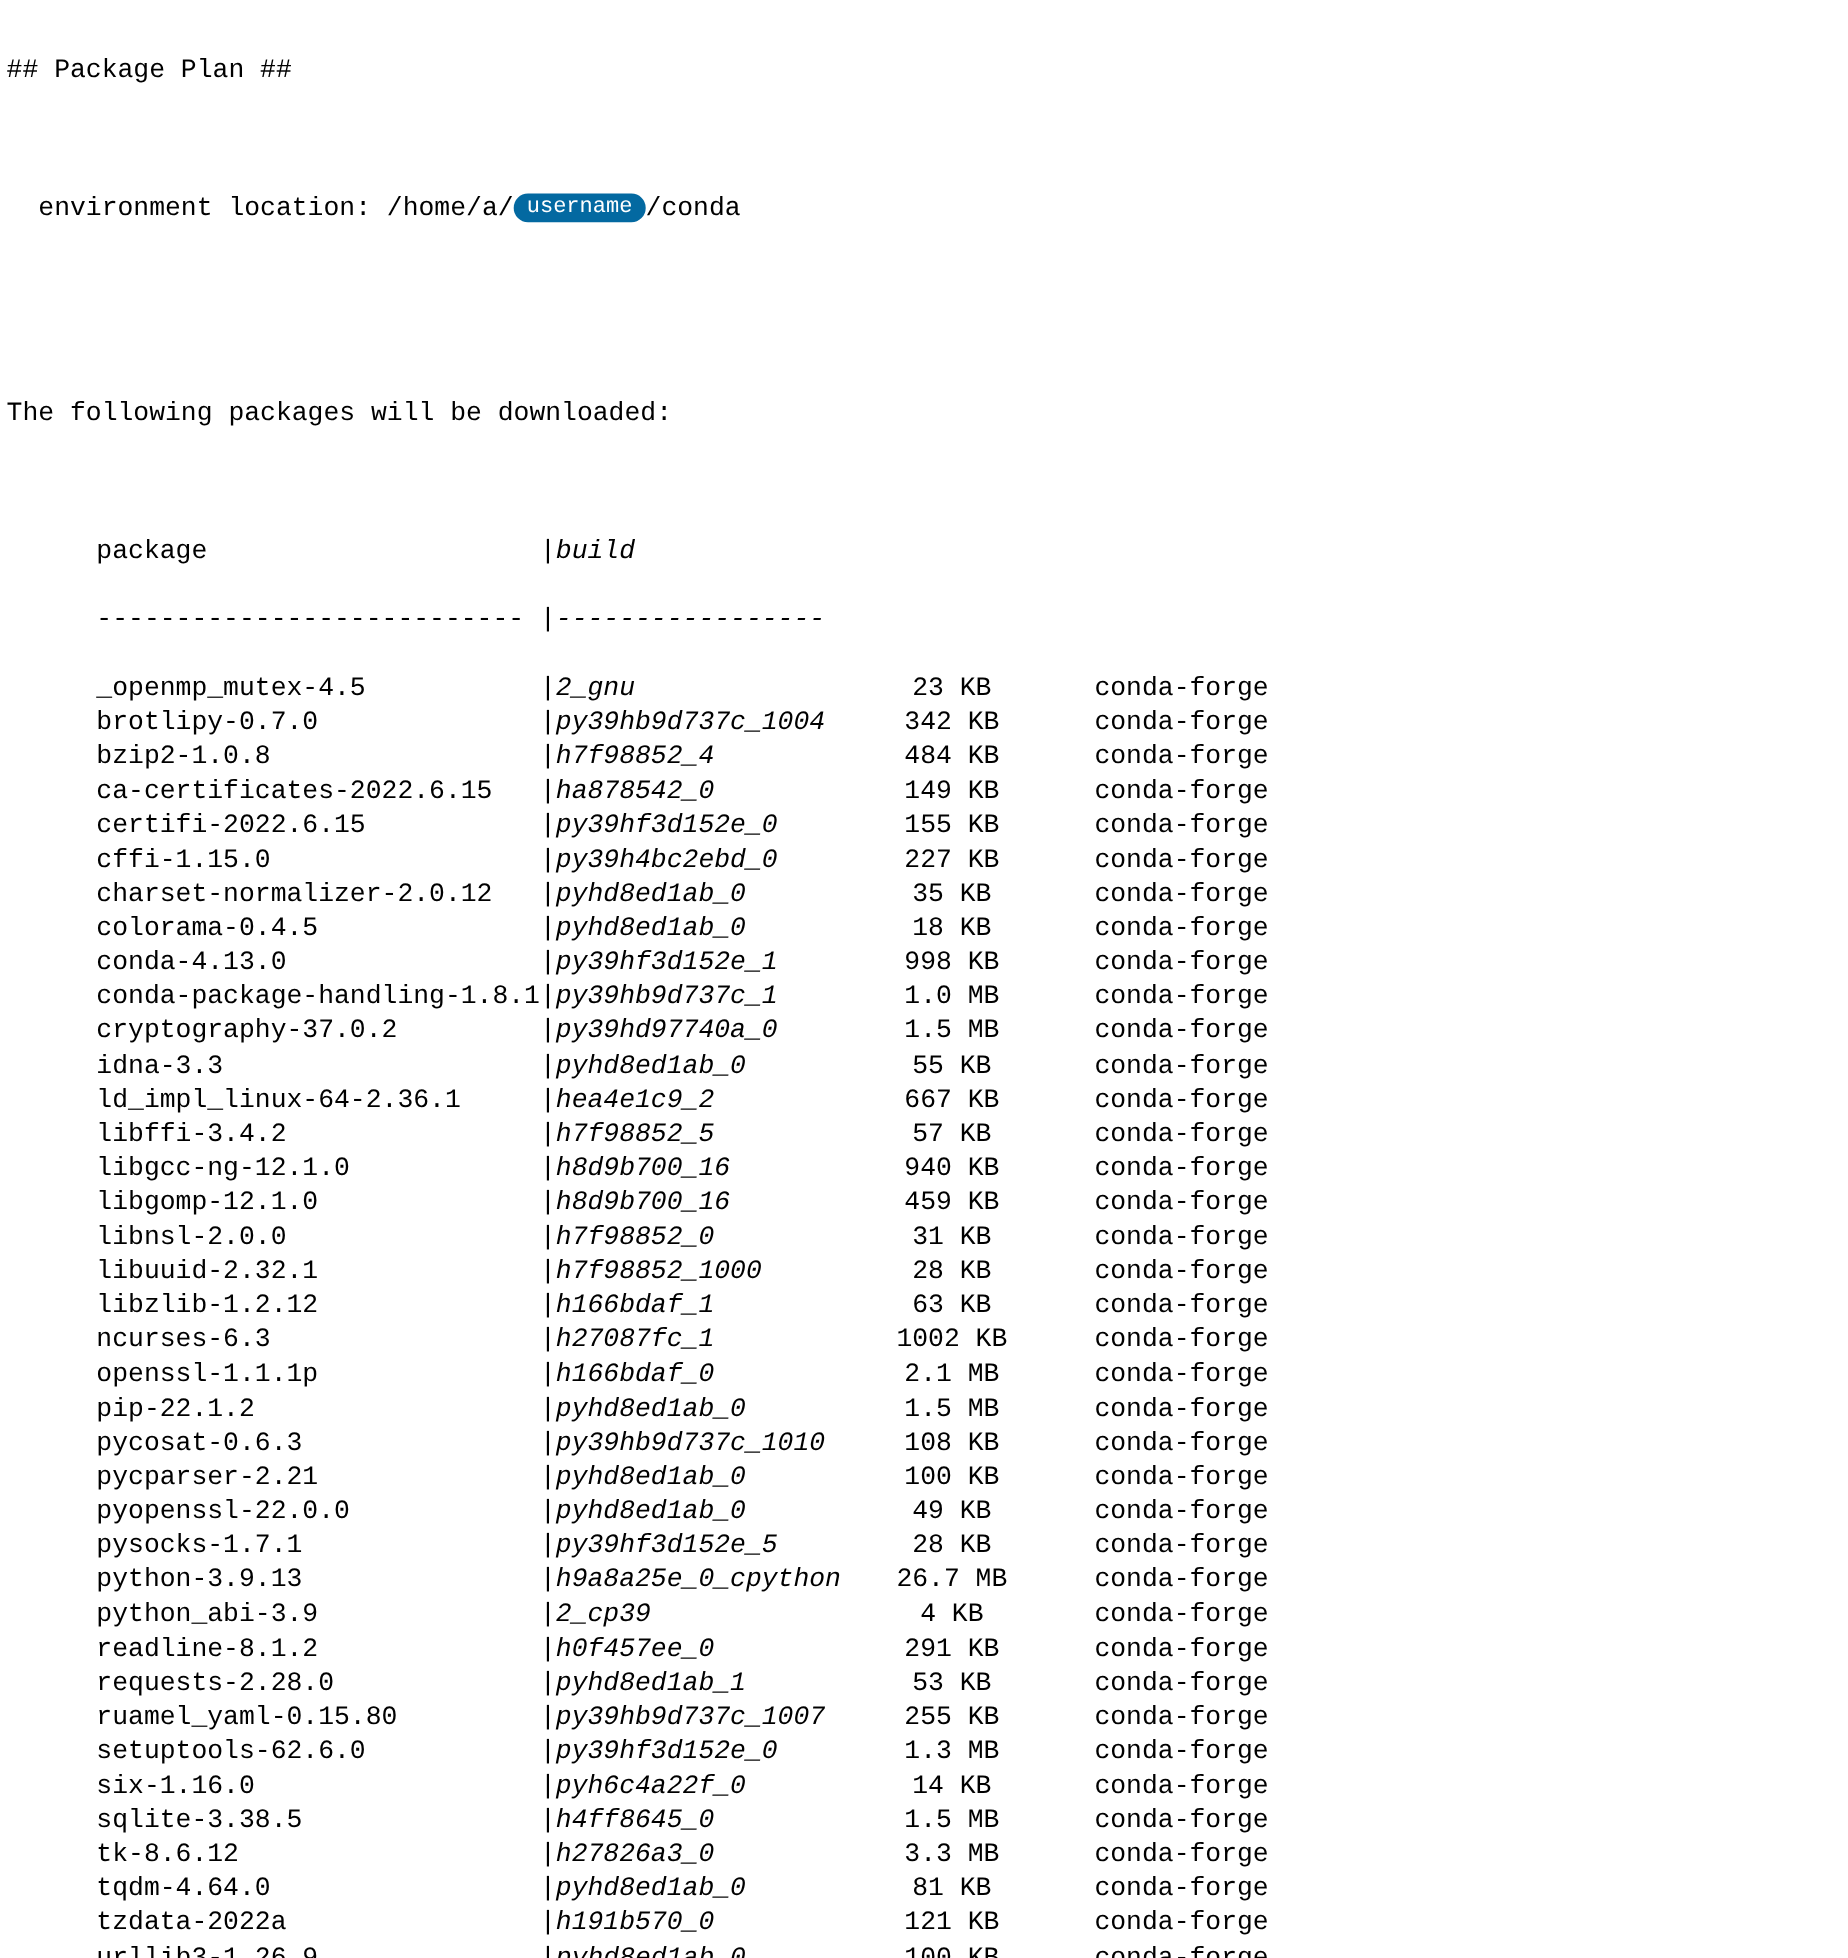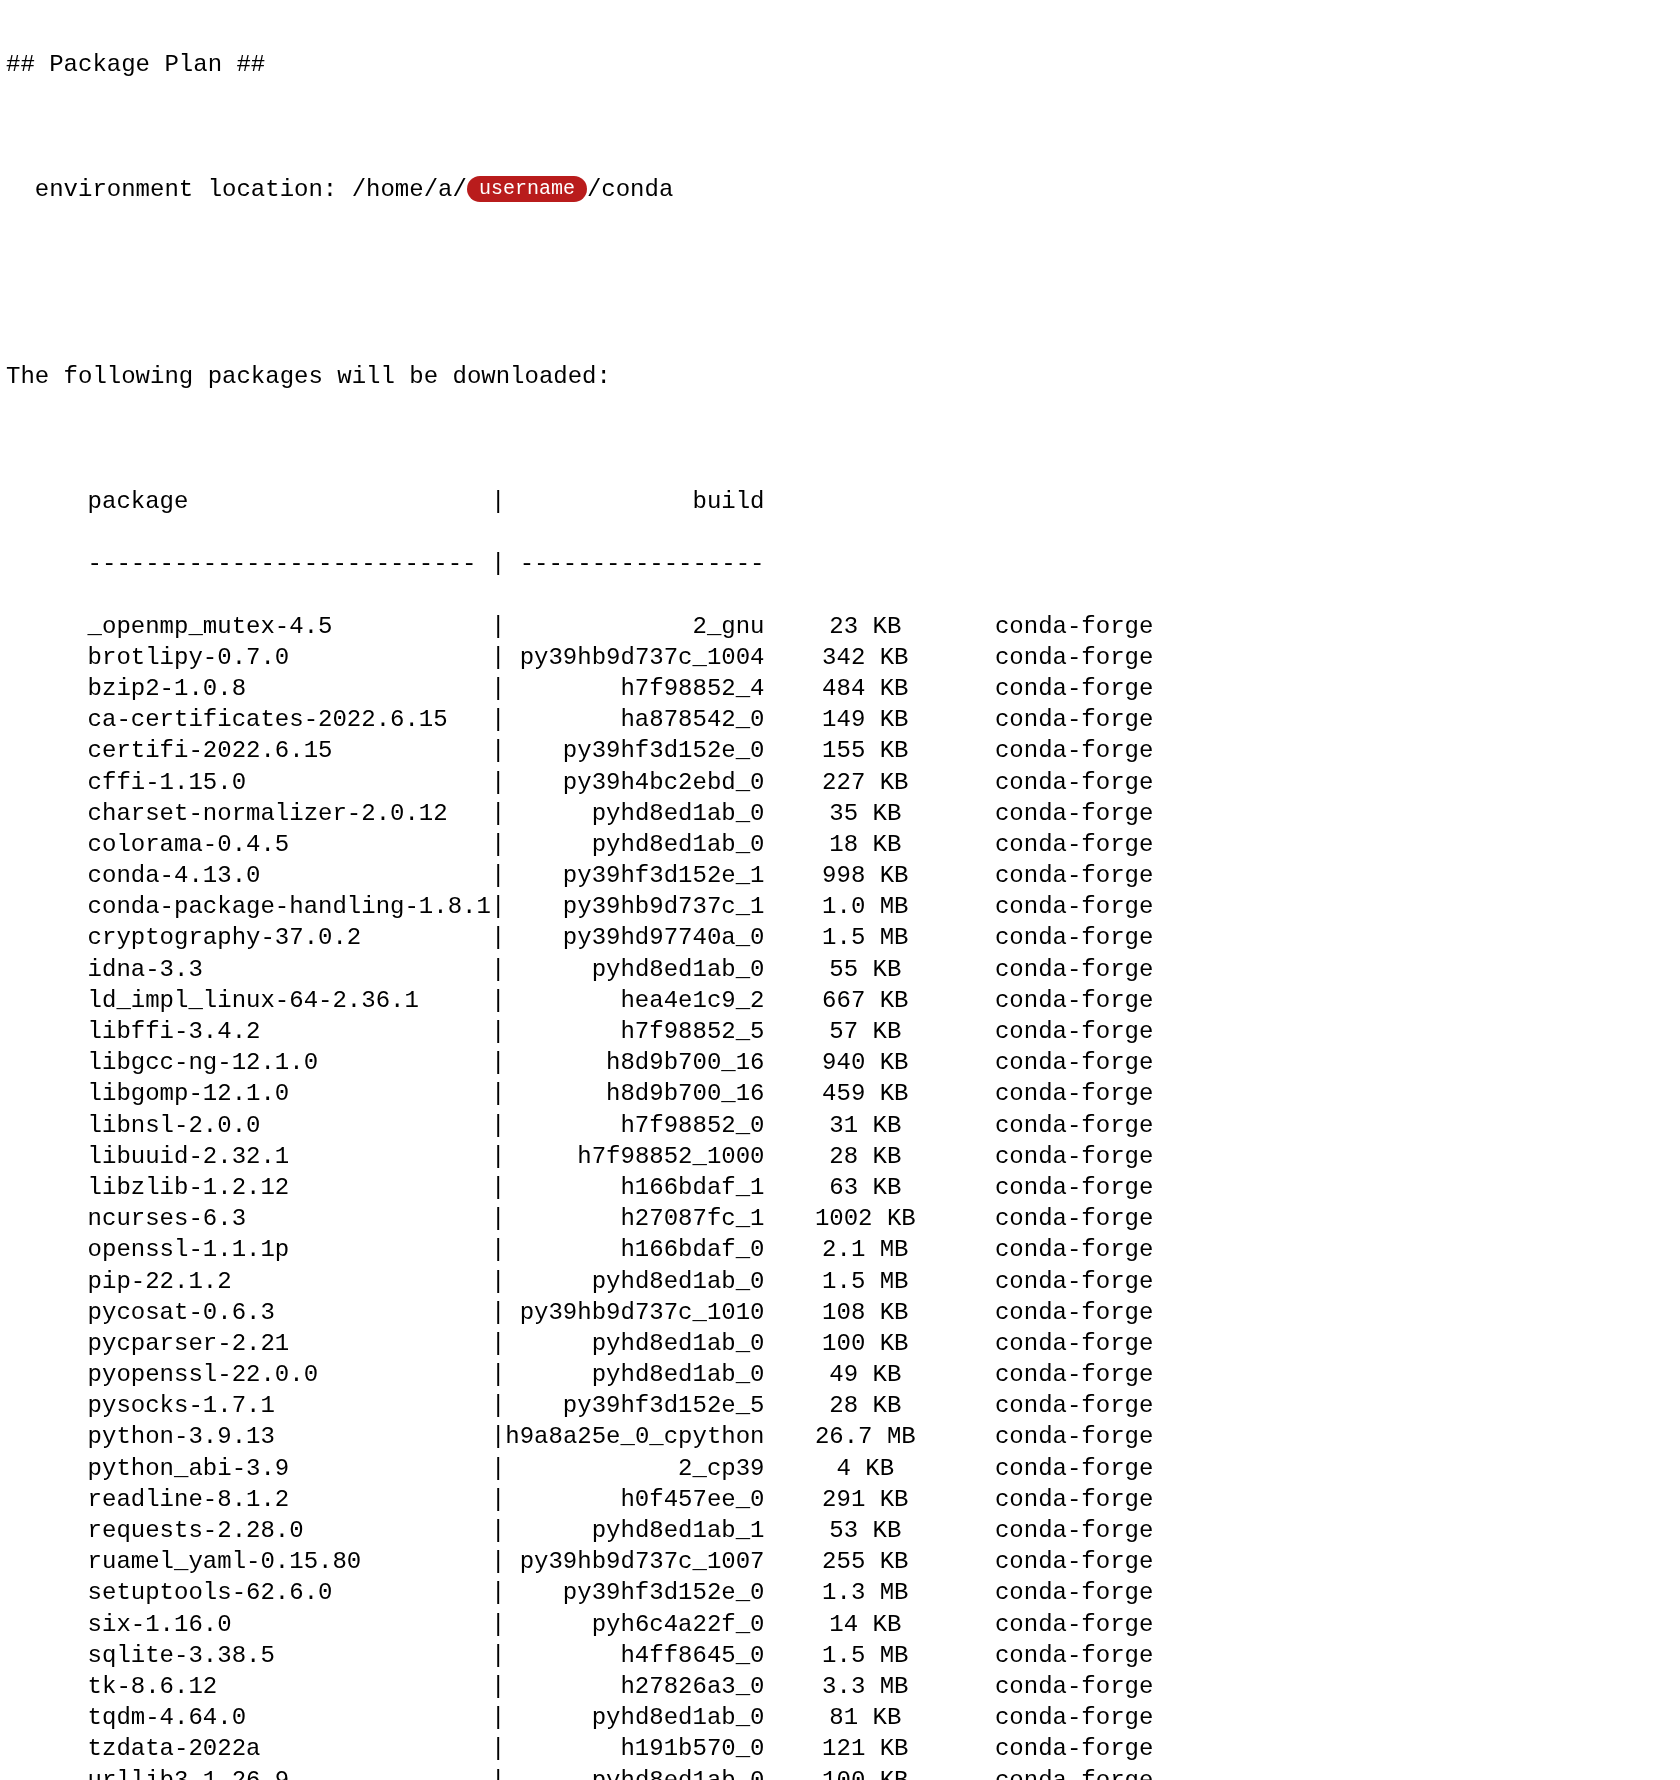--- a/index.html
+++ b/index.html
@@ -10,33 +10,33 @@
     font-family: ui-monospace, SFMono-Regular, "SF Mono", Menlo, Monaco, Consolas, "Liberation Mono", "Courier New", monospace;
     font-size: 24px;
     line-height: 1.3;
   }
   .page {
     padding: 18px 0 40px 6px;
     white-space: pre;
   }
   .redacted {
     display: inline-block;
-    background: #b91c1c;
+    background: #0369a1;
     color: #ffffff;
     border-radius: 14px;
     padding: 0 12px;
     font-size: 20px;
     line-height: 26px;
     vertical-align: 2px;
     white-space: nowrap;
   }
   .line { display: block; }
   .pkg-col  { display: inline-block; width: 28ch; margin-left: 24px; }
   .sep-col  { display: inline-block; width: 1ch; text-align: center; }
-  .build-col{ display: inline-block; width: 18ch; text-align: right; }
+  .build-col{ display: inline-block; width: 18ch; text-align: left; font-style: italic; }
   .size-col { display: inline-block; width: 14ch; text-align: center; }
   .chan-col { display: inline-block; padding-left: 2ch; }
 </style>
 </head>
 <body>
 
 <div class="page">
 <span class="line">## Package Plan ##</span>
 <span class="line">&nbsp;</span>
 <span class="line"><span>  environment location: /home/a/</span><span class="redacted">username</span><span>/conda</span></span>

